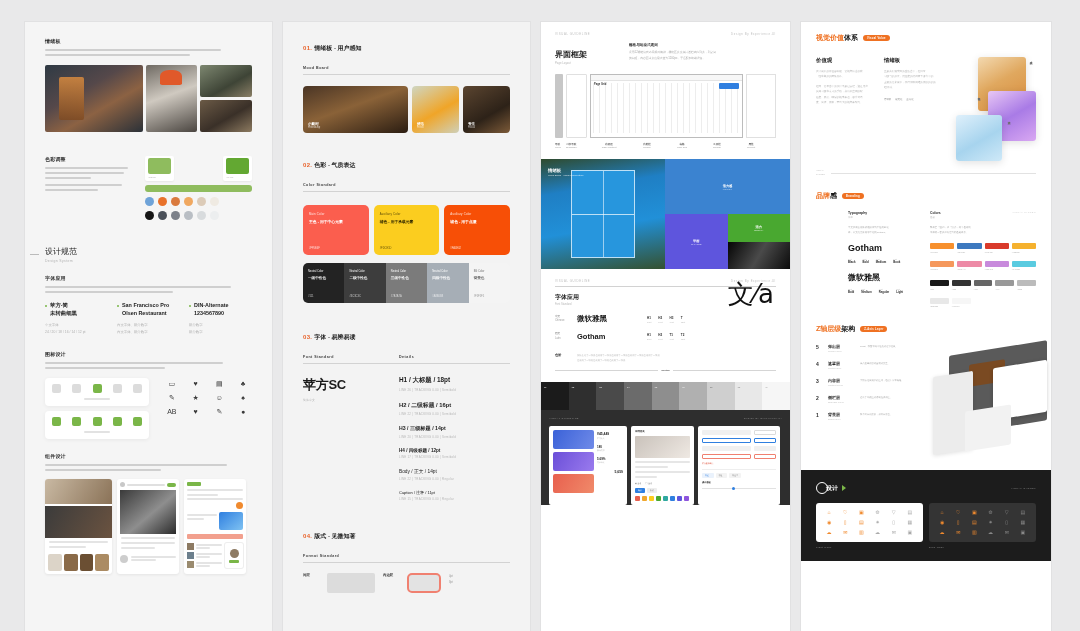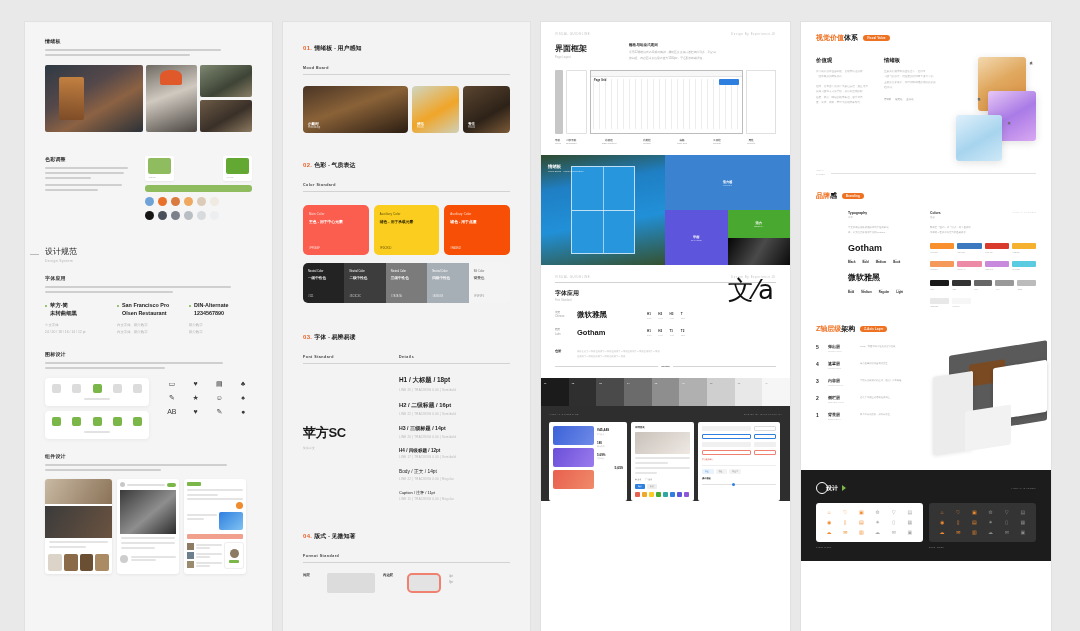--- a/index.html
+++ b/index.html
@@ -85,38 +85,38 @@
   .ccard .ctag { font-size:2.8px; opacity:.85; letter-spacing:.2px; }
   .ccard .cname { font-size:3.8px; font-weight:bold; margin-top:3px; }
   .ccard .chex { position:absolute; left:6px; bottom:5px; font-size:2.6px; opacity:.8; }
   .neutral-bar { display:flex; margin-top:8px; height:40px; border-radius:5px; overflow:hidden; }
   .nb { flex:1; padding:7px 5px; position:relative; }
   .nb .ntag { font-size:2.6px; }
   .nb .nname { font-size:3.6px; font-weight:bold; margin-top:3px; }
   .nb .nhex { position:absolute; left:5px; bottom:5px; font-size:2.6px; opacity:.7; }
 
   .font-std { display:flex; margin-top:12px; }
-  .fs-left { width:96px;margin-top:48px; }
+  .fs-left { width:96px; }
   .fs-big { font-size:13px; font-weight:bold; color:#1a1a1a; letter-spacing:-.3px; }
   .fs-small { font-size:3px; color:#b5b5b5; margin-top:4px; }
   .fs-right { flex:1; }
   .fs-item { margin-bottom:9px; }
   .fs-h { font-weight:bold; color:#1c1c1c; }
   .fs-m { font-size:2.8px; color:#b4b4b4; margin-top:2.5px; letter-spacing:.3px; }
 
   .fmt-row { display:flex; align-items:flex-start; gap:8px; margin-top:10px; }
   .fmt-lbl { font-size:3.4px; font-weight:bold; color:#333; width:16px; }
   .fmt-box { width:48px; height:20px; background:#dcdcdc; border-radius:2px; }
   .fmt-box2 { width:34px; height:20px; background:#e3e3e3; border:2px solid #f08070; border-radius:5px; }
   .fmt-opts { font-size:2.8px; color:#9a9a9a; line-height:2.2; }
 
   
   .p3 .blk { padding: 10px 14px; }
   .vg-top { display:flex; justify-content:space-between; font-size:2.8px; color:#bdbdbd; letter-spacing:.6px; }
-  .pl-title { font-size:8px; font-weight:bold; color:#1a1a1a; }
+  .pl-title { font-size:8px; font-weight:bold; color:#1a1a1a; margin-top:6px; }
   .pl-sub { font-size:2.8px; color:#b8b8b8; margin-top:1px; }
   .pl-desc-h { font-size:3.6px; font-weight:bold; color:#333; }
   .pl-desc { font-size:2.8px; color:#a8a8a8; line-height:2; margin-top:3px; }
   .wire { display:flex; gap:3px; margin-top:9px; height:64px; }
   .wire .sb1 { width:8px; background:#c7c7c7; border-radius:1px; }
   .wire .sb2 { width:21px; background:#fff; border:1px solid #e0e0e0; border-radius:1px; }
   .wire .canvas { flex:1; background:#fff; border:1px solid #bcbcbc; position:relative; overflow:hidden; }
   .wire .rpane { width:30px; background:#fff; border:1px solid #e0e0e0; }
   .grid-lines { position:absolute; inset:8px 2px 4px 2px; background:repeating-linear-gradient(90deg,#ededed 0 1px,transparent 1px 6px); }
   .canvas-top { height:6px; background:#f7f7f7; border-bottom:1px solid #e4e4e4; }

